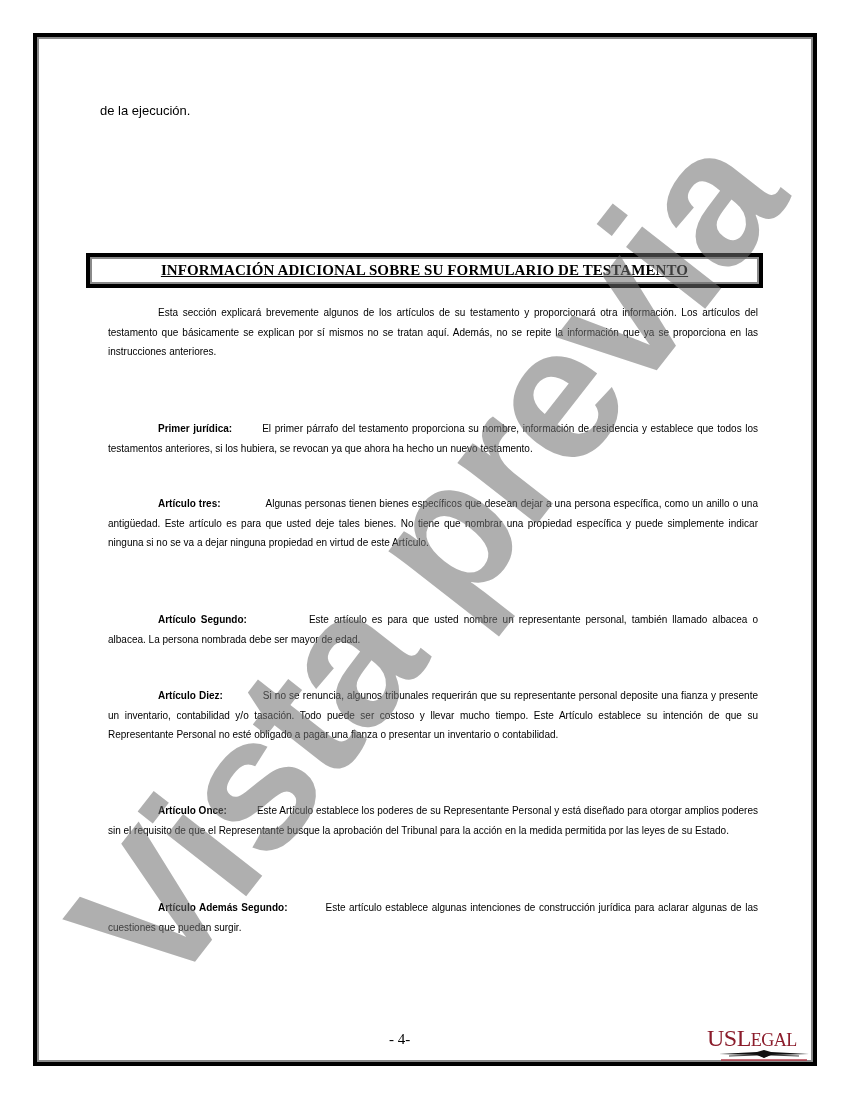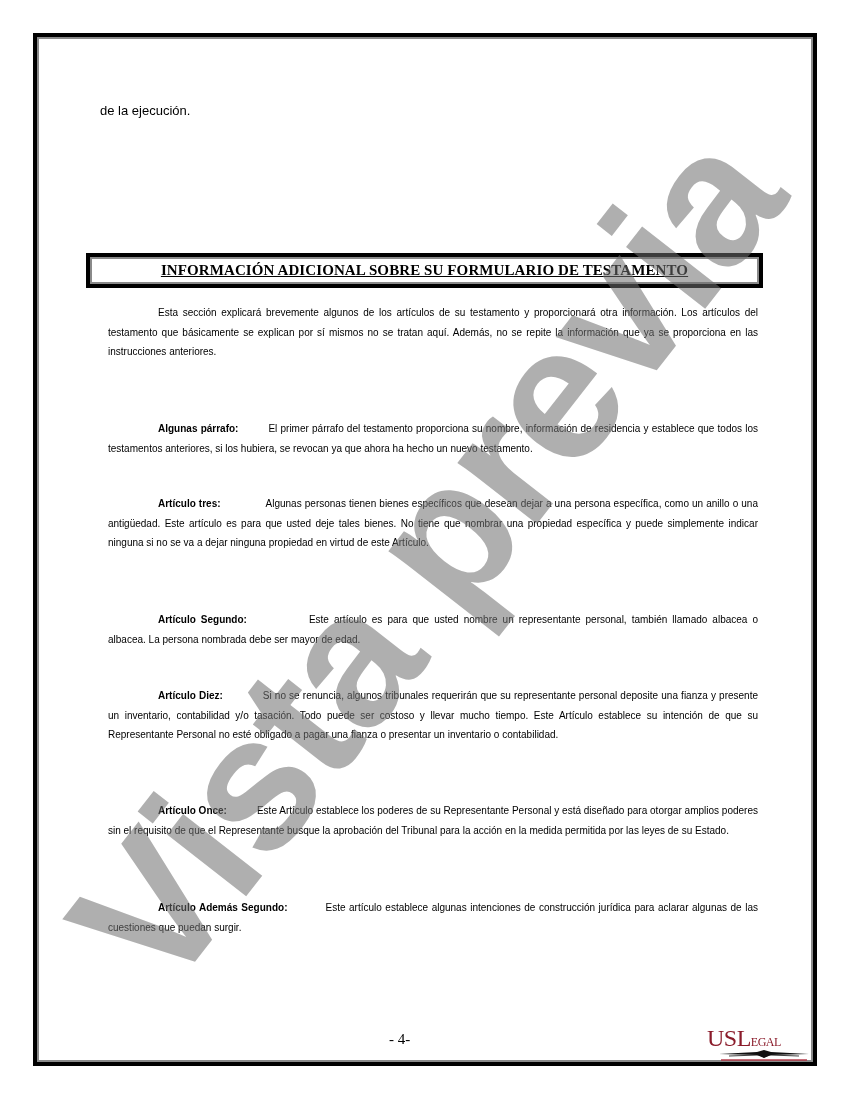--- a/index.html
+++ b/index.html
@@ -11,21 +11,21 @@
   .heading-box { position:absolute; left:86px; top:253px; width:677px; height:35px; box-sizing:border-box; border:4px solid #000; }
   .heading-inner { position:absolute; left:0; top:0; right:0; bottom:0; border:2px solid #8a8a8a; display:flex; align-items:center; justify-content:center; }
   .heading-text { font-family:"Liberation Serif", serif; font-weight:bold; font-size:15px; text-decoration:underline; letter-spacing:0.1px; }
   .para { position:absolute; left:108px; width:650px; font-size:10px; line-height:19.5px; text-align:justify; }
   .para .indent { display:inline-block; width:50px; }
   .para .label { font-weight:bold; }
   .para .gap { display:inline-block; }
   .page-num { position:absolute; left:389px; top:1031px; font-family:"Liberation Serif", serif; font-size:15px; }
   .logo { position:absolute; left:707px; top:1026px; width:115px; height:36px; }
   .logo-text { font-family:"Liberation Serif", serif; font-size:24px; color:#8b1c2b; letter-spacing:-0.5px; line-height:24px; }
-  .logo-text .small { font-size:12px; }
+  .logo-text .small { font-size:18px; }
   .logo-wings { position:absolute; left:12px; top:24px; width:90px; height:8px; }
   .logo-tag { position:absolute; left:14px; top:33px; width:86px; height:2px; background:#b03040; opacity:0.7; }
   .watermark { position:absolute; left:425px; top:560px; transform:translate(-50%,-50%) rotate(-52deg); font-family:"Liberation Sans", sans-serif; font-weight:bold; font-size:190px; color:rgba(110,110,110,0.55); white-space:nowrap; pointer-events:none; letter-spacing:-4px; }
 </style>
 </head>
 <body>
 
 <div class="frame">
   <div class="frame-inner"></div>
 </div>
@@ -33,21 +33,21 @@
 <div class="text cont">de la ejecución.</div>
 
 <div class="heading-box">
   <div class="heading-inner">
     <span class="heading-text">INFORMACIÓN ADICIONAL SOBRE SU FORMULARIO DE TESTAMENTO</span>
   </div>
 </div>
 
 <div class="para" style="top:303px;"><span class="indent"></span><span>Esta sección explicará brevemente algunos de los artículos de su testamento y proporcionará otra información. Los artículos del testamento que básicamente se explican por sí mismos no se tratan aquí. Además, no se repite la información que ya se proporciona en las instrucciones anteriores.</span></div>
 
-<div class="para" style="top:419px;"><span class="indent"></span><span class="label">Algunas párrafo:</span><span class="gap" style="width:30px;"></span><span>El primer párrafo del testamento proporciona su nombre, información de residencia y establece que todos los testamentos anteriores, si los hubiera, se revocan ya que ahora ha hecho un nuevo testamento.</span></div>
+<div class="para" style="top:419px;"><span class="indent"></span><span class="label">Primer jurídica:</span><span class="gap" style="width:30px;"></span><span>El primer párrafo del testamento proporciona su nombre, información de residencia y establece que todos los testamentos anteriores, si los hubiera, se revocan ya que ahora ha hecho un nuevo testamento.</span></div>
 
 <div class="para" style="top:494px;"><span class="indent"></span><span class="label">Artículo tres:</span><span class="gap" style="width:45px;"></span><span>Algunas personas tienen bienes específicos que desean dejar a una persona específica, como un anillo o una antigüedad. Este artículo es para que usted deje tales bienes. No tiene que nombrar una propiedad específica y puede simplemente indicar ninguna si no se va a dejar ninguna propiedad en virtud de este Artículo.</span></div>
 
 <div class="para" style="top:610px;"><span class="indent"></span><span class="label">Artículo Segundo:</span><span class="gap" style="width:62px;"></span><span>Este artículo es para que usted nombre un representante personal, también llamado albacea o albacea. La persona nombrada debe ser mayor de edad.</span></div>
 
 <div class="para" style="top:686px;"><span class="indent"></span><span class="label">Artículo Diez:</span><span class="gap" style="width:40px;"></span><span>Si no se renuncia, algunos tribunales requerirán que su representante personal deposite una fianza y presente un inventario, contabilidad y/o tasación. Todo puede ser costoso y llevar mucho tiempo. Este Artículo establece su intención de que su Representante Personal no esté obligado a pagar una fianza o presentar un inventario o contabilidad.</span></div>
 
 <div class="para" style="top:801px;"><span class="indent"></span><span class="label">Artículo Once:</span><span class="gap" style="width:30px;"></span><span>Este Artículo establece los poderes de su Representante Personal y está diseñado para otorgar amplios poderes sin el requisito de que el Representante busque la aprobación del Tribunal para la acción en la medida permitida por las leyes de su Estado.</span></div>
 
 <div class="para" style="top:898px;"><span class="indent"></span><span class="label">Artículo Además Segundo:</span><span class="gap" style="width:38px;"></span><span>Este artículo establece algunas intenciones de construcción jurídica para aclarar algunas de las cuestiones que puedan surgir.</span></div>

